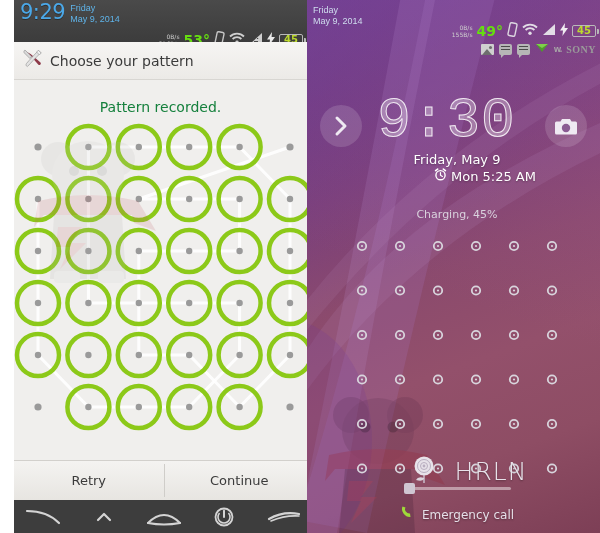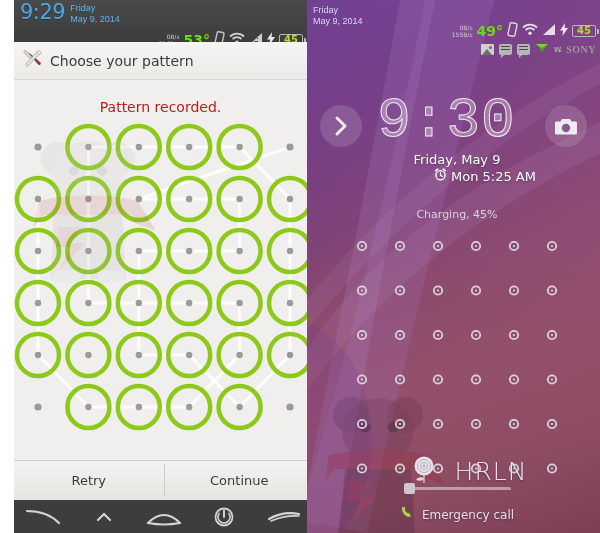--- a/index.html
+++ b/index.html
@@ -52,21 +52,21 @@
 
   
   .titlebar {
     height:38px; display:flex; align-items:center; gap:7px; padding-left:9px;
     background:linear-gradient(180deg,#f6f5f3 0%,#eceae7 100%);
     border-bottom:1px solid #d8d6d2;
   }
   .title-text { font-size:14px; color:#3b3b3b; font-family:"DejaVu Sans", sans-serif; }
 
   .instruction {
-    text-align:center; font-size:14px; color:#b91c1c; padding-top:19px;
+    text-align:center; font-size:14px; color:#15803d; padding-top:19px;
     font-family:"DejaVu Sans", sans-serif;
   }
 
   
   .grid-wrap { position:relative; width:300px; height:330px; margin-top:8px; }
   .grid-wrap svg { position:absolute; left:0; top:0; }
   .watermark {
     position:absolute; right:4px; bottom:-2px; width:150px; height:160px;
     opacity:.17; pointer-events:none;
   }

